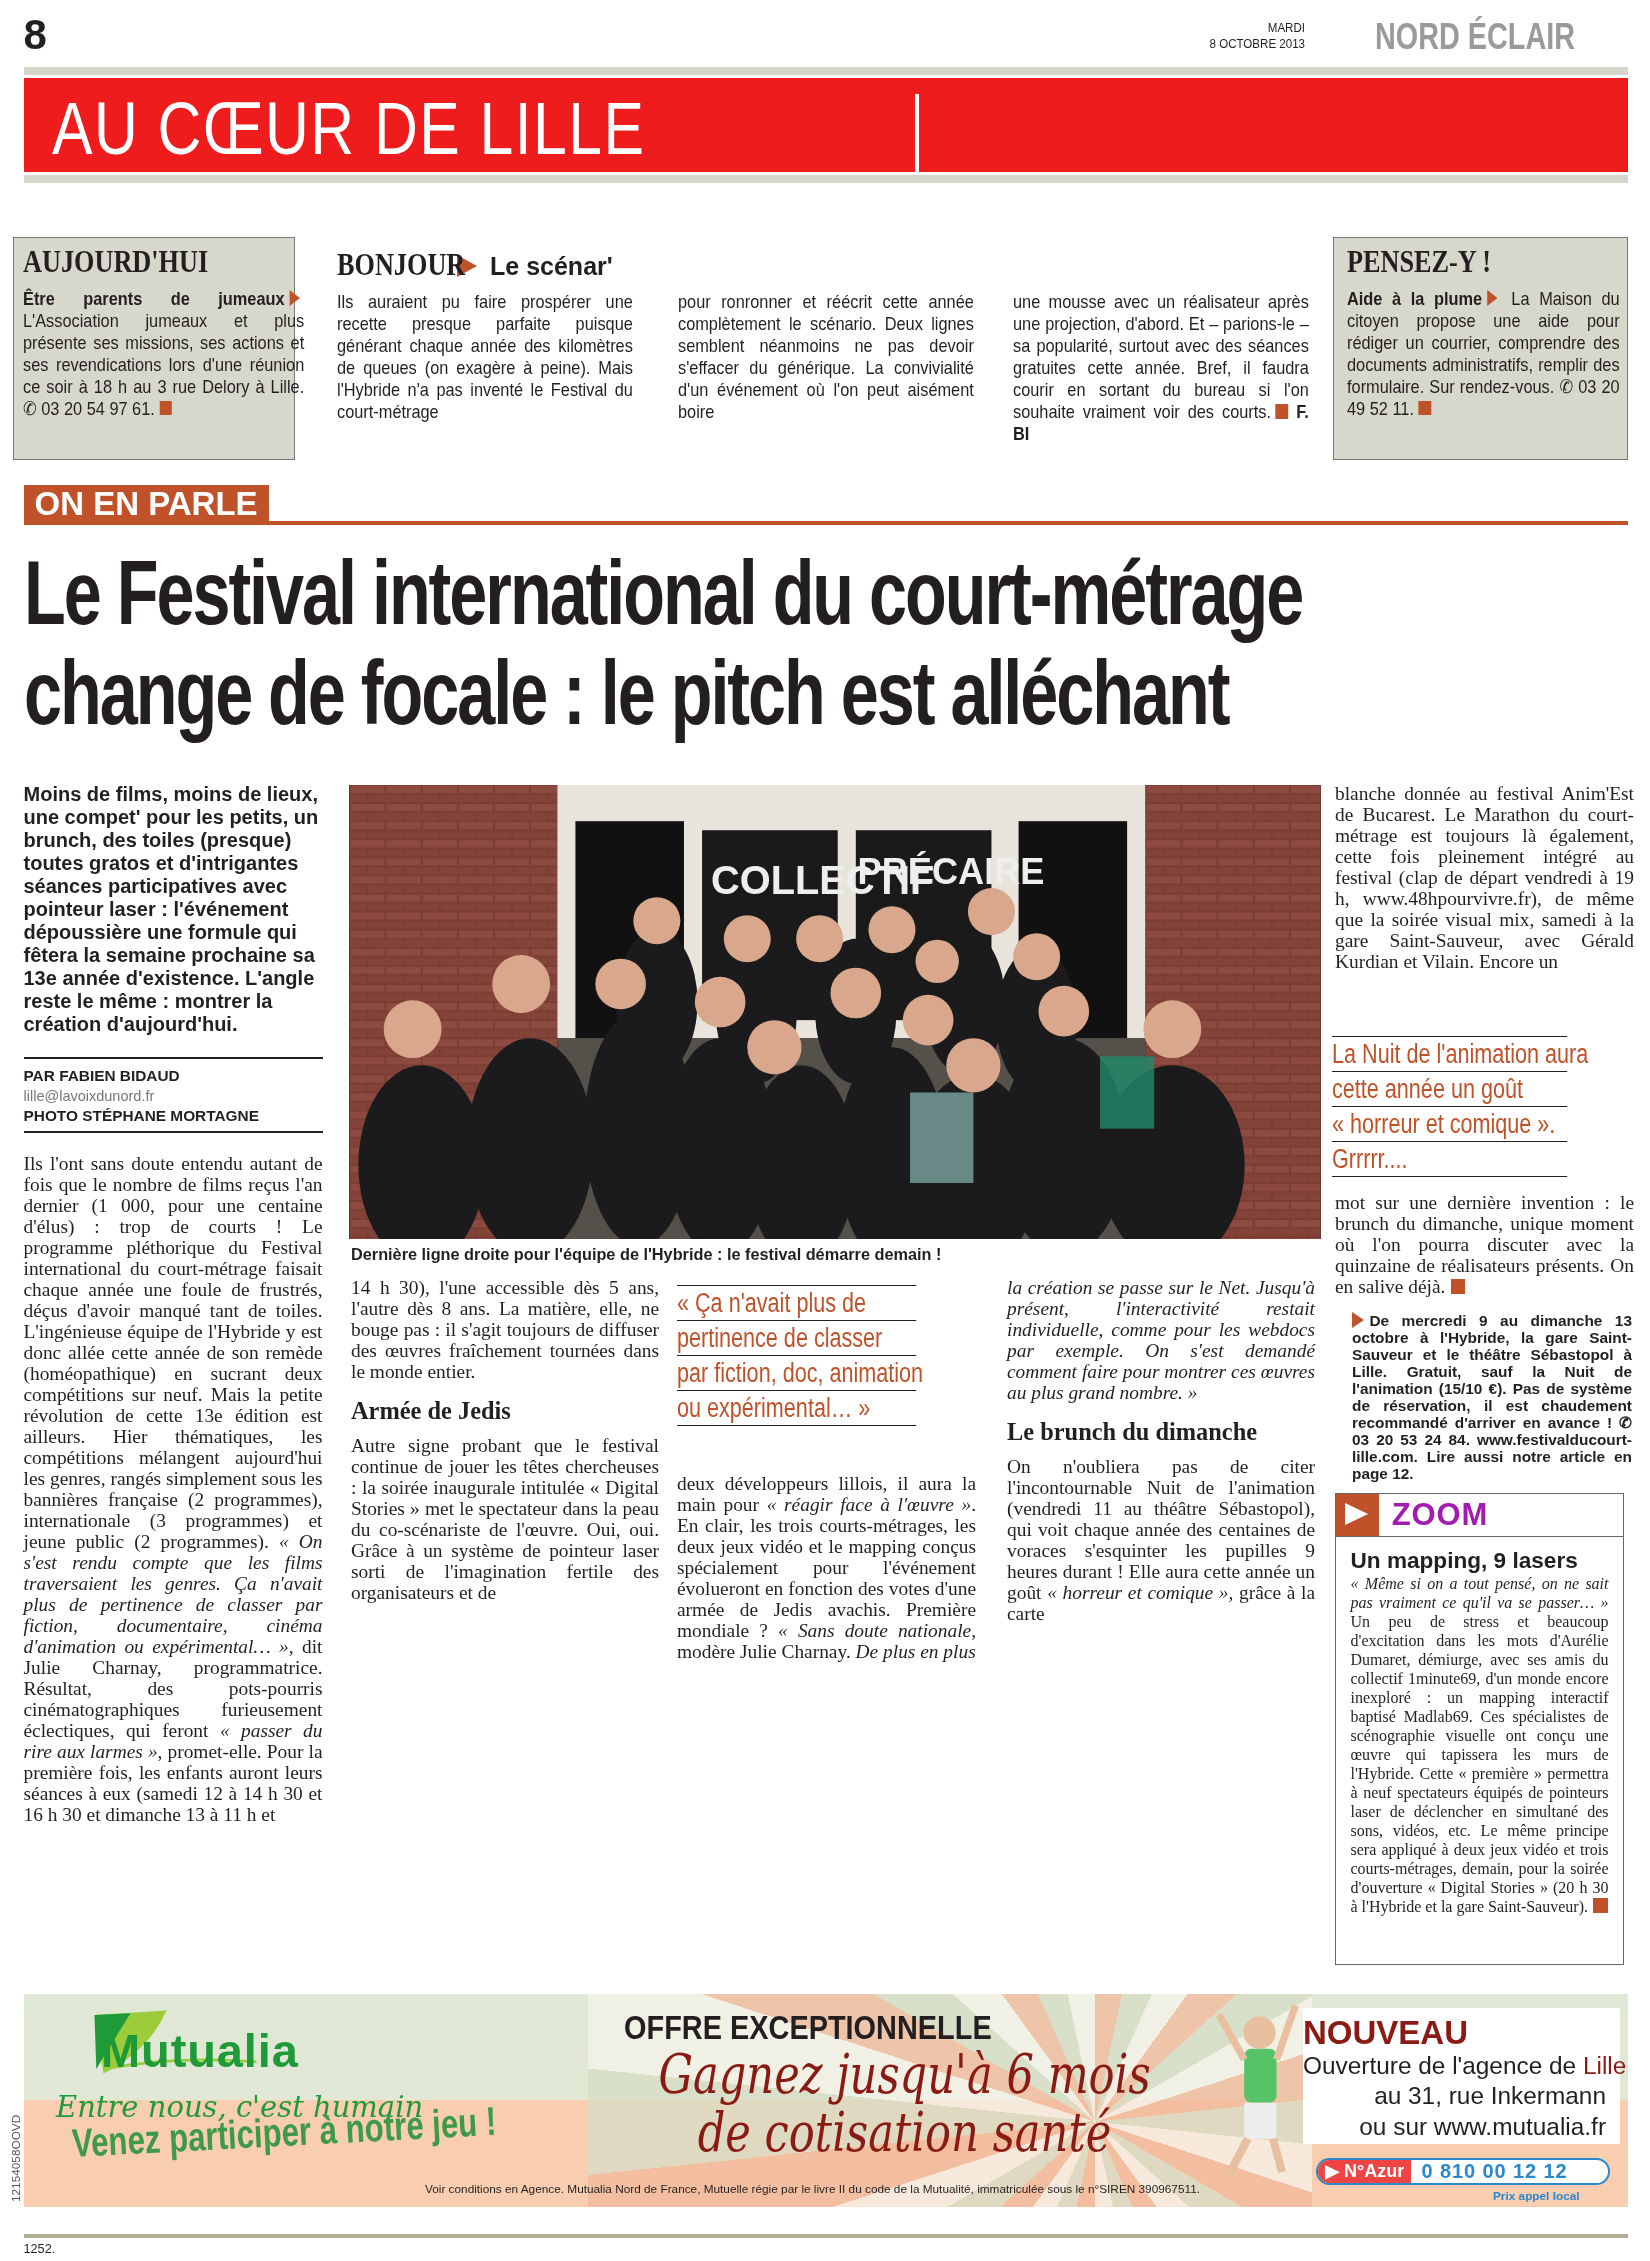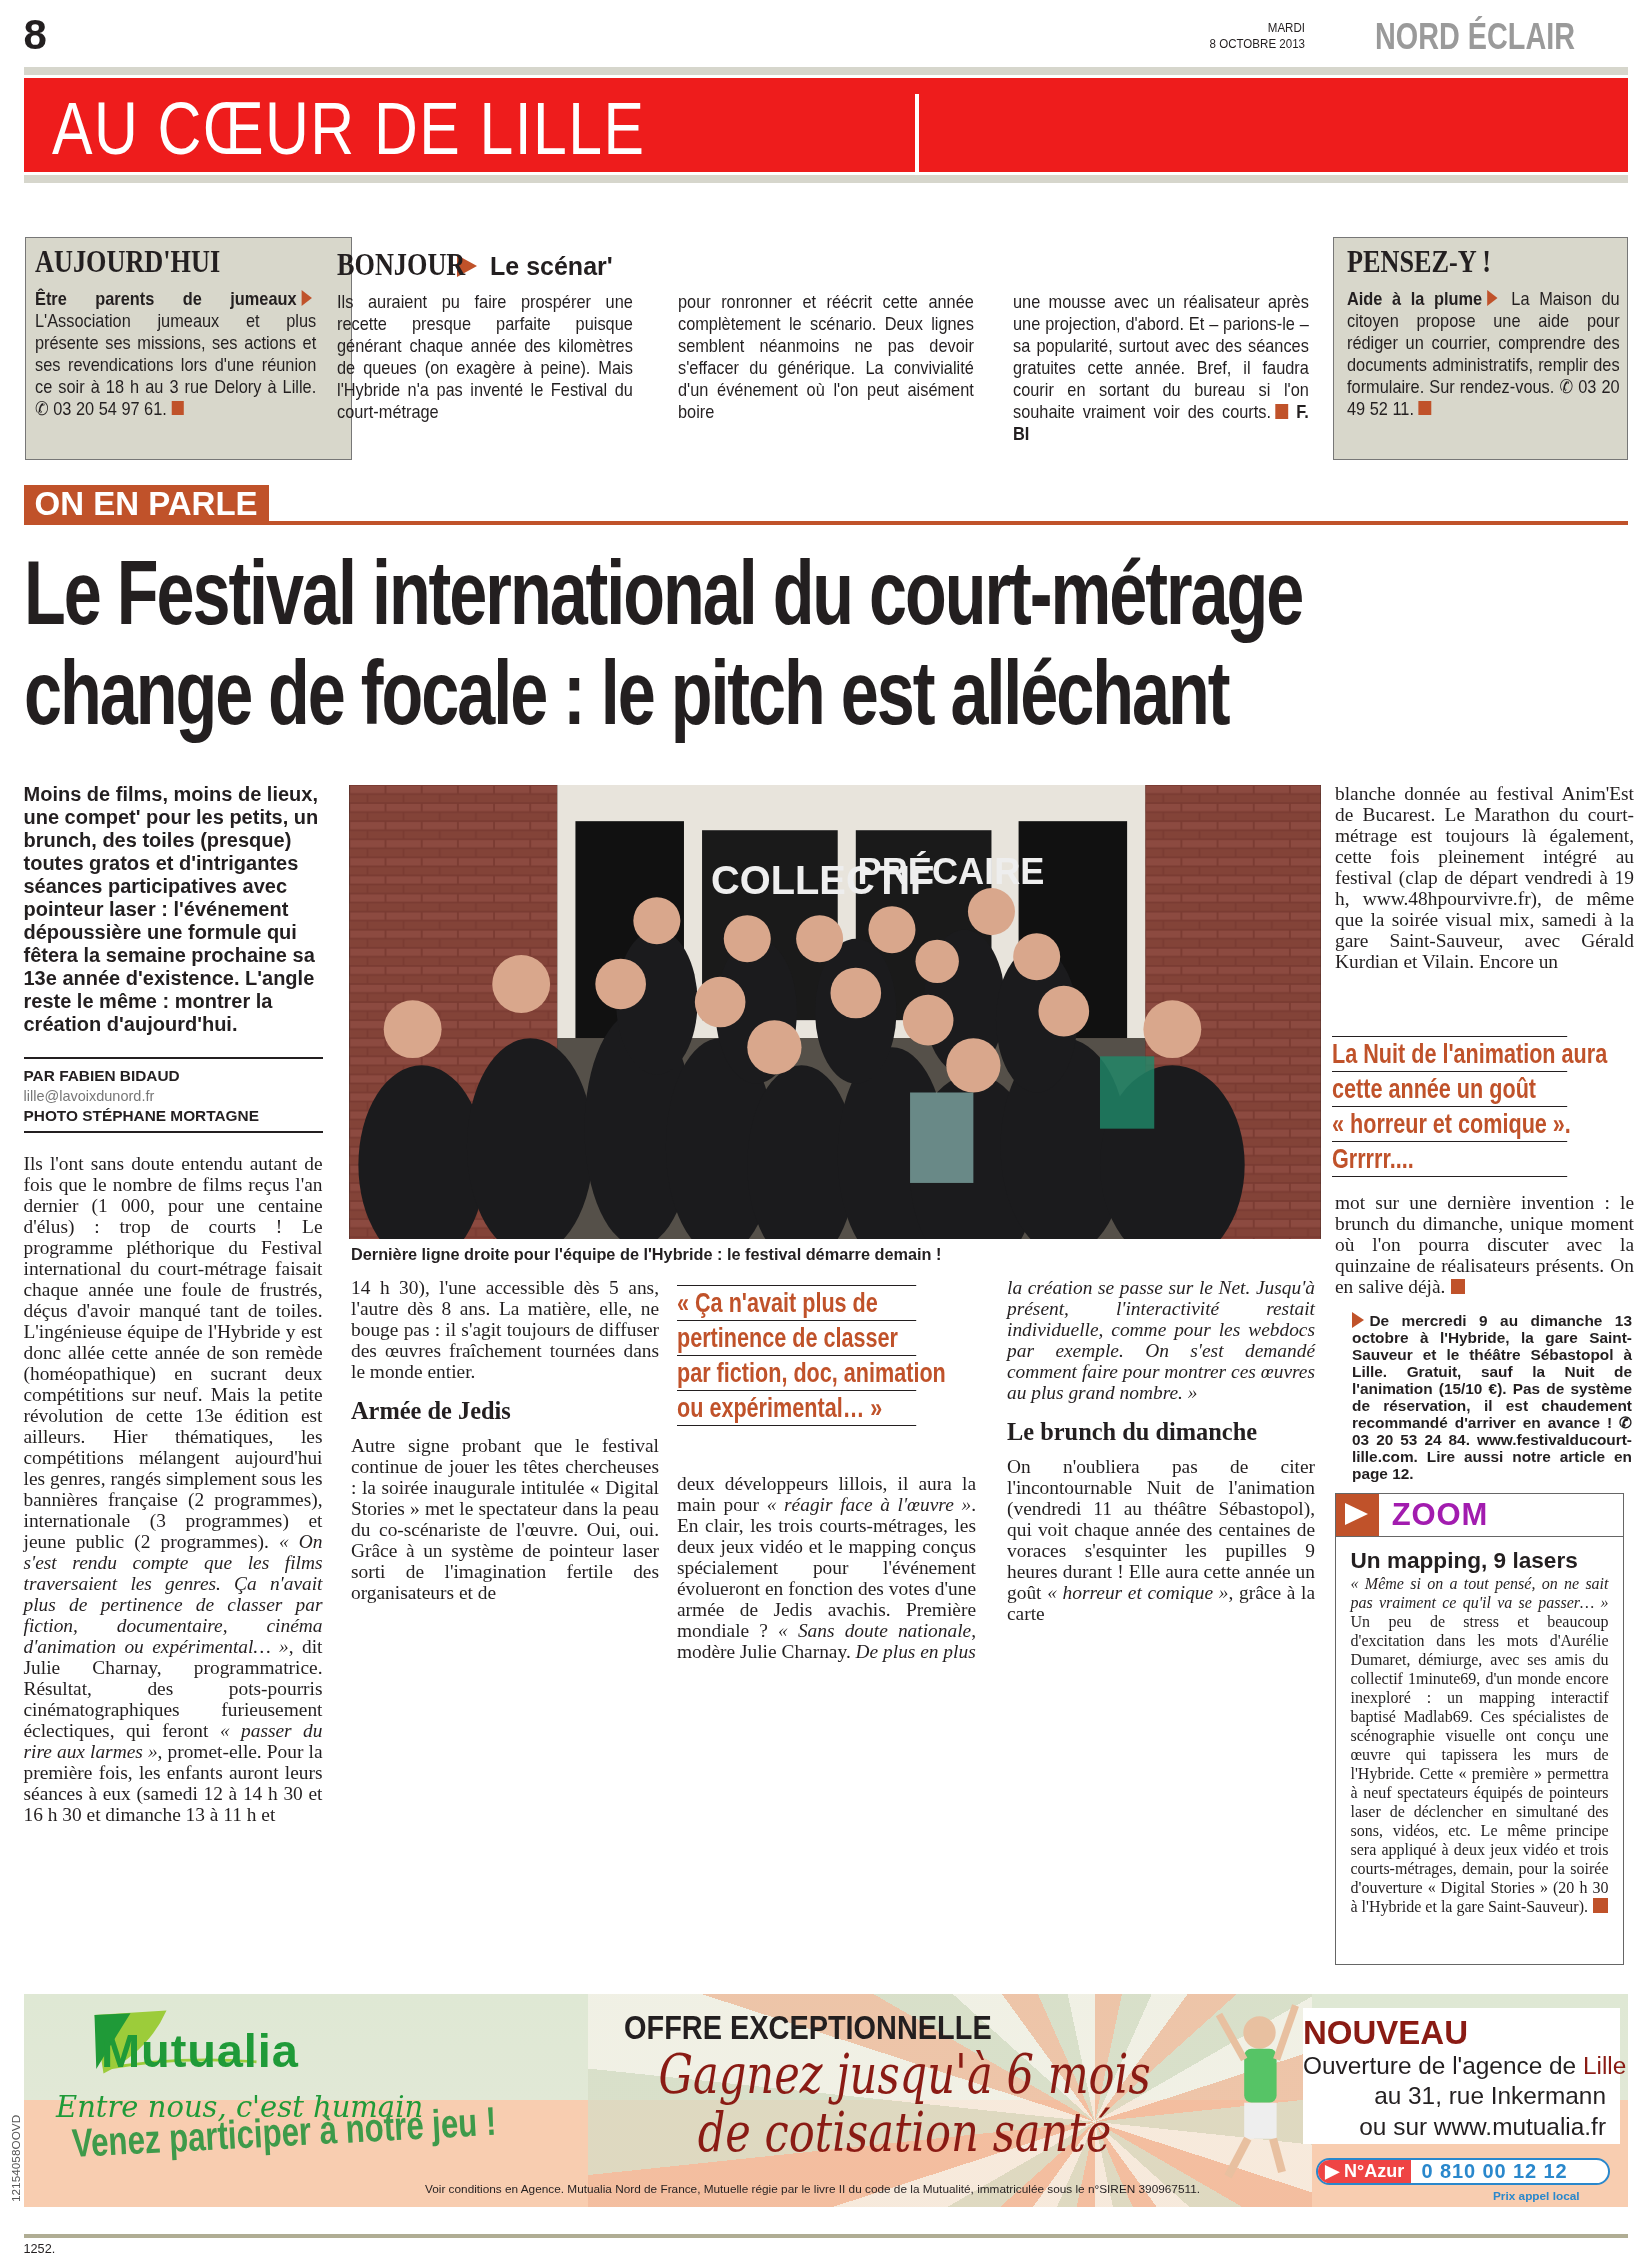--- a/index.html
+++ b/index.html
@@ -15,21 +15,21 @@
   #page-num{left:23.5px;top:11px;font-size:42px;font-weight:bold;letter-spacing:-1.8px}
   #date{left:1131px;top:20px;text-align:right;width:174px;font-size:13.6px;line-height:16.3px;transform:scaleX(.85);transform-origin:right}
   #brand{left:1375px;top:16.3px;font-size:36px;font-weight:bold;color:#9a9a9a;transform:scaleX(.8);transform-origin:left;white-space:nowrap}
   #rule-top{left:23.5px;top:67px;width:1604px;height:8.1px;background:#d6d6cc}
   #banner{left:23.5px;top:78px;width:1604px;height:94px;background:#ee1c1c}
   #banner-title{left:52px;top:86px;font-size:74px;color:#fff;transform:scaleX(.82);transform-origin:left;white-space:nowrap;letter-spacing:1.8px}
   #banner-bar{left:915px;top:94px;width:3.6px;height:78px;background:#fff}
   #rule-bottom{left:23.5px;top:175px;width:1604px;height:8.1px;background:#d6d6cc}
   
   .gbox{background:#d8d7cb;border:1.8px solid #777}
-  #b-auj{left:25px;top:237px;width:327px;height:223px}
+  #b-auj{left:13px;top:237px;width:282px;height:223px}
   #b-pens{left:1333px;top:237px;width:295px;height:223px}
   .bhead{font-family:"Liberation Serif",serif;font-weight:bold;font-size:32px;transform:scaleX(.82);transform-origin:left;white-space:nowrap}
   .btxt{font-size:19px;line-height:22px;transform:scaleX(.86);transform-origin:left top}
   #b-bonjour-head{left:337px;top:246px}
   #bon-sub{font-family:"Liberation Sans",sans-serif;font-size:25px;font-weight:bold;margin-left:7.2px}
   .bcol{top:291px;width:297px}
   
   #kicker{left:23.5px;top:485px;height:38px;padding:0 11px;background:#c0522a;color:#fff;font-size:33px;font-weight:bold;line-height:38px;transform-origin:left}
   #kicker-rule{left:23.5px;top:521px;width:1604px;height:3.6px;background:#c0522a}
   #headline{left:23.5px;top:543px;width:1604px;font-size:90px;font-weight:bold;line-height:100px;letter-spacing:-2.7px;transform:scaleX(.76);transform-origin:left;white-space:nowrap}
@@ -40,21 +40,21 @@
   #byline .by{font-size:15.4px;font-weight:bold;line-height:20px}
   #byline .mail{font-size:14.5px;color:#777;line-height:20px}
   
   .body{font-size:19.4px;line-height:21px}
   #col1{left:23.5px;top:1153px;width:299px}
   #photo{left:349px;top:785px;width:972px;height:454px;overflow:hidden;background:#3a2a26}
   #caption{left:351px;top:1245px;font-size:16.3px;font-weight:bold;white-space:nowrap}
   #col2{left:351px;top:1277px;width:308px}
   .subhead{font-family:"Liberation Serif",serif;font-size:24.4px;font-weight:bold;margin:14.5px 0 11px;line-height:27px}
   #pull1{left:677px;top:1285px;width:299px}
-  .pull{color:#c0522a;font-size:27px;font-weight:bold;line-height:33px}
+  .pull{color:#c0522a;font-size:27px;font-weight:normal;line-height:33px}
   .pull div{border-top:1.8px solid #231f20;padding-top:0.9px;transform:scaleX(.8);transform-origin:left;white-space:nowrap}
   .pull .end{border-bottom:1.8px solid #231f20}
   #col3{left:677px;top:1473px;width:299px}
   #col4{left:1007px;top:1277px;width:308px}
   #col5{left:1335px;top:783px;width:299px}
   #pull2{left:1332px;top:1036px;width:294px}
   #col5b{left:1335px;top:1192px;width:299px}
   #info{left:1352px;top:1312px;width:280px;font-size:15.4px;font-weight:bold;line-height:17px}
   #zoom-box{left:1335px;top:1493px;width:289px;height:472px;border:1.8px solid #666}
   #zoom-head{height:43px;border-bottom:1.8px solid #666;display:flex}

